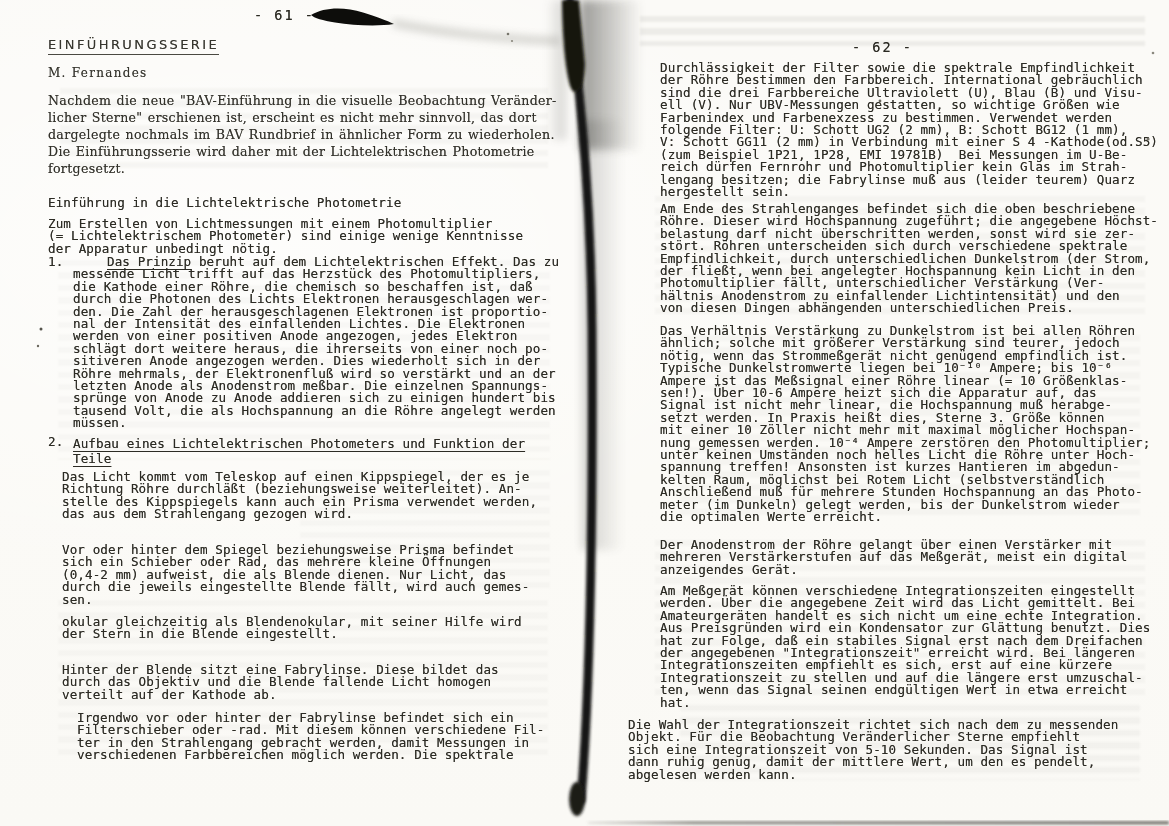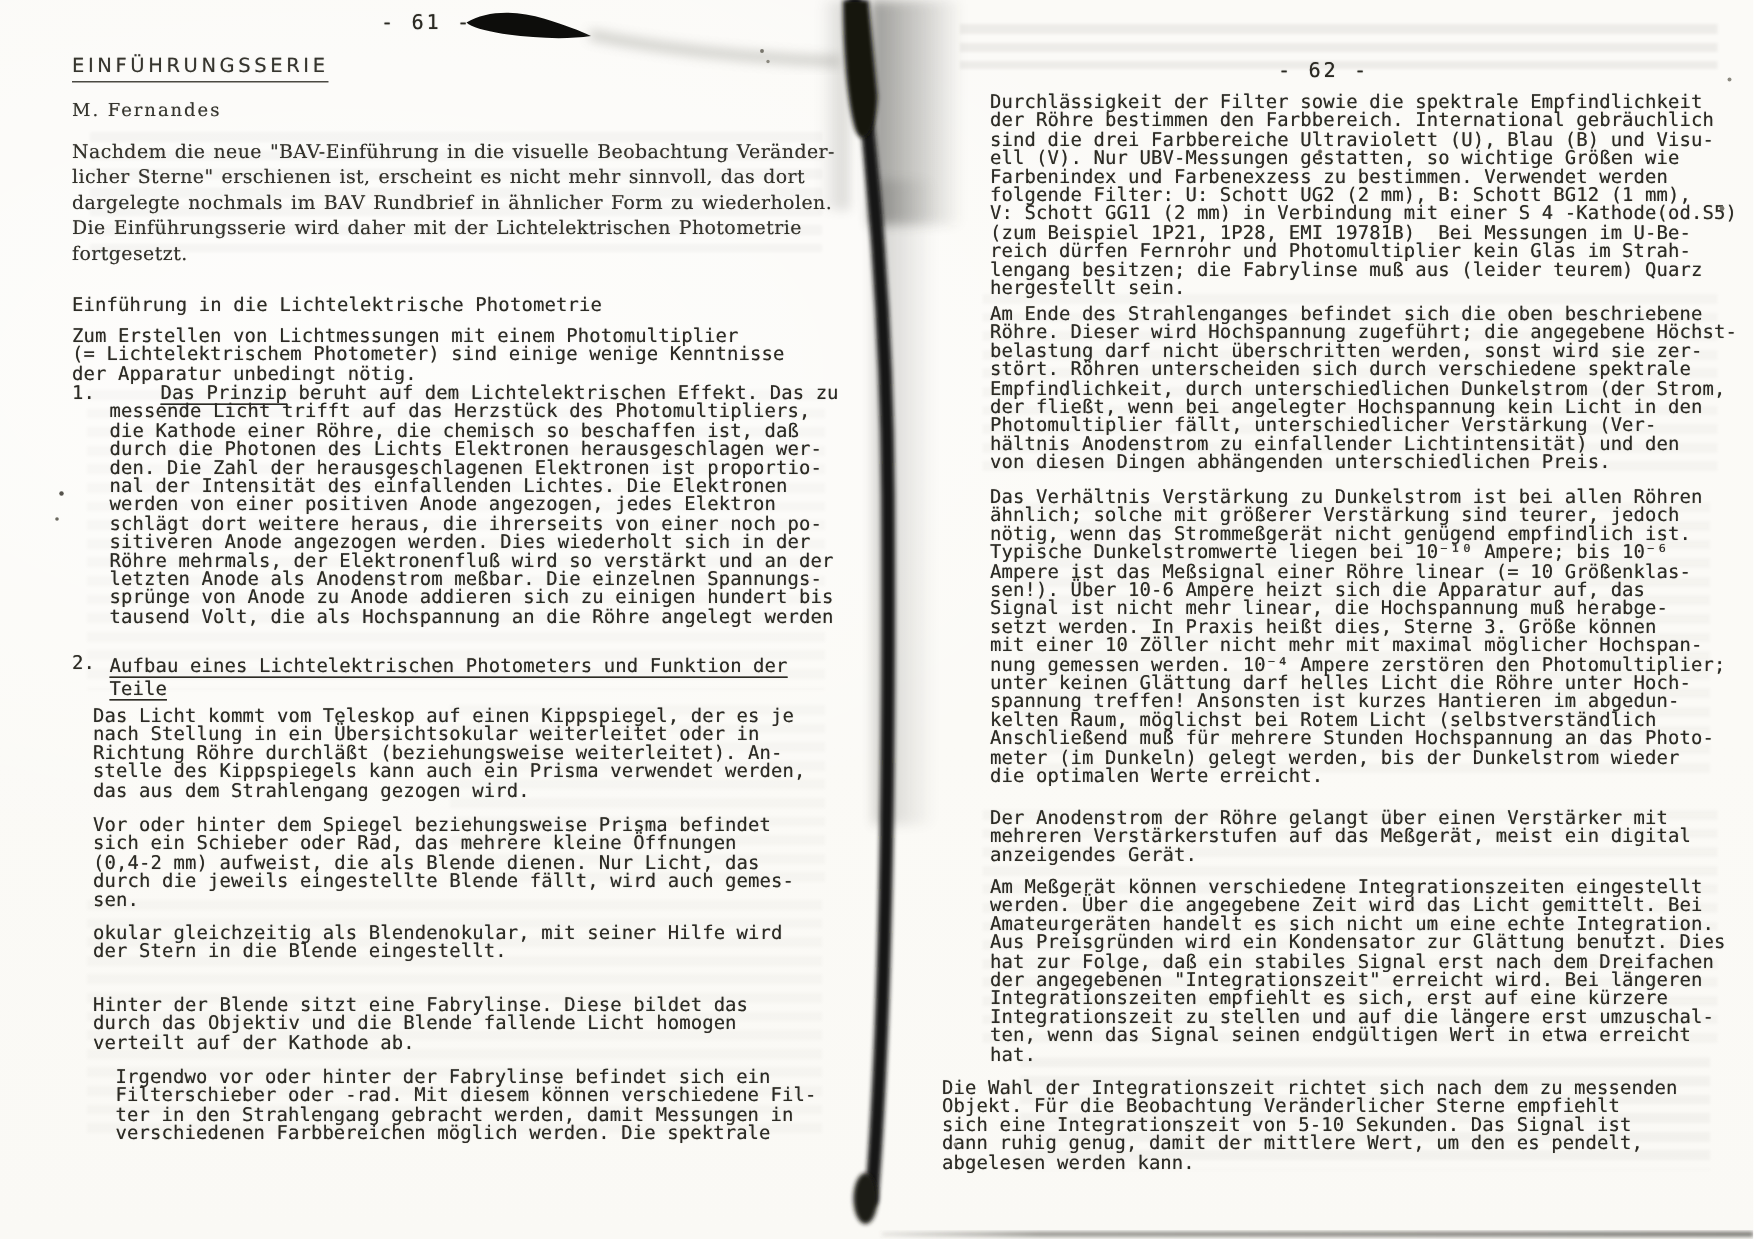--- a/index.html
+++ b/index.html
@@ -110,31 +110,31 @@
       <div class="tline">durch die Photonen des Lichts Elektronen herausgeschlagen wer-</div>
       <div class="tline">den. Die Zahl der herausgeschlagenen Elektronen ist proportio-</div>
       <div class="tline">nal der Intensität des einfallenden Lichtes. Die Elektronen</div>
       <div class="tline">werden von einer positiven Anode angezogen, jedes Elektron</div>
       <div class="tline">schlägt dort weitere heraus, die ihrerseits von einer noch po-</div>
       <div class="tline">sitiveren Anode angezogen werden. Dies wiederholt sich in der</div>
       <div class="tline">Röhre mehrmals, der Elektronenfluß wird so verstärkt und an der</div>
       <div class="tline">letzten Anode als Anodenstrom meßbar. Die einzelnen Spannungs-</div>
       <div class="tline">sprünge von Anode zu Anode addieren sich zu einigen hundert bis</div>
       <div class="tline">tausend Volt, die als Hochspannung an die Röhre angelegt werden</div>
+      <div class="tline">müssen.</div>
     </div>
 
   <div class="abs tline" style="left:48px;top:436px">2.</div>
   <div class="abs" style="left:73px;top:436px">
       <div class="tline item2-line">Aufbau eines Lichtelektrischen Photometers und Funktion der</div>
       <div class="tline item2-line">Teile</div>
     </div>
 
   <div class="abs" style="left:62px;top:471px">
       <div class="tline">Das Licht kommt vom Teleskop auf einen Kippspiegel, der es je</div>
-      <div class="tline">nach Stellung in ein Übersichtsokular weiterleitet oder in</div>
       <div class="tline">Richtung Röhre durchläßt (beziehungsweise weiterleitet). An-</div>
       <div class="tline">stelle des Kippspiegels kann auch ein Prisma verwendet werden,</div>
       <div class="tline">das aus dem Strahlengang gezogen wird.</div>
     </div>
   <div class="abs" style="left:62px;top:544px">
       <div class="tline">Vor oder hinter dem Spiegel beziehungsweise Prisma befindet</div>
       <div class="tline">sich ein Schieber oder Rad, das mehrere kleine Öffnungen</div>
       <div class="tline">(0,4-2 mm) aufweist, die als Blende dienen. Nur Licht, das</div>
       <div class="tline">durch die jeweils eingestellte Blende fällt, wird auch gemes-</div>
       <div class="tline">sen.</div>
@@ -185,21 +185,21 @@
       <div class="tline">Das Verhältnis Verstärkung zu Dunkelstrom ist bei allen Röhren</div>
       <div class="tline">ähnlich; solche mit größerer Verstärkung sind teurer, jedoch</div>
       <div class="tline">nötig, wenn das Strommeßgerät nicht genügend empfindlich ist.</div>
       <div class="tline">Typische Dunkelstromwerte liegen bei 10⁻¹⁰ Ampere; bis 10⁻⁶</div>
       <div class="tline">Ampere ist das Meßsignal einer Röhre linear (= 10 Größenklas-</div>
       <div class="tline">sen!). Über 10-6 Ampere heizt sich die Apparatur auf, das</div>
       <div class="tline">Signal ist nicht mehr linear, die Hochspannung muß herabge-</div>
       <div class="tline">setzt werden. In Praxis heißt dies, Sterne 3. Größe können</div>
       <div class="tline">mit einer 10 Zöller nicht mehr mit maximal möglicher Hochspan-</div>
       <div class="tline">nung gemessen werden. 10⁻⁴ Ampere zerstören den Photomultiplier;</div>
-      <div class="tline">unter keinen Glättung darf helles Licht die Röhre unter Hoch-</div>
+      <div class="tline">unter keinen Umständen noch helles Licht die Röhre unter Hoch-</div>
       <div class="tline">spannung treffen! Ansonsten ist kurzes Hantieren im abgedun-</div>
       <div class="tline">kelten Raum, möglichst bei Rotem Licht (selbstverständlich</div>
       <div class="tline">Anschließend muß für mehrere Stunden Hochspannung an das Photo-</div>
       <div class="tline">meter (im Dunkeln) gelegt werden, bis der Dunkelstrom wieder</div>
       <div class="tline">die optimalen Werte erreicht.</div>
     </div>
   <div class="abs" style="left:660px;top:539px">
       <div class="tline">Der Anodenstrom der Röhre gelangt über einen Verstärker mit</div>
       <div class="tline">mehreren Verstärkerstufen auf das Meßgerät, meist ein digital</div>
       <div class="tline">anzeigendes Gerät.</div>

